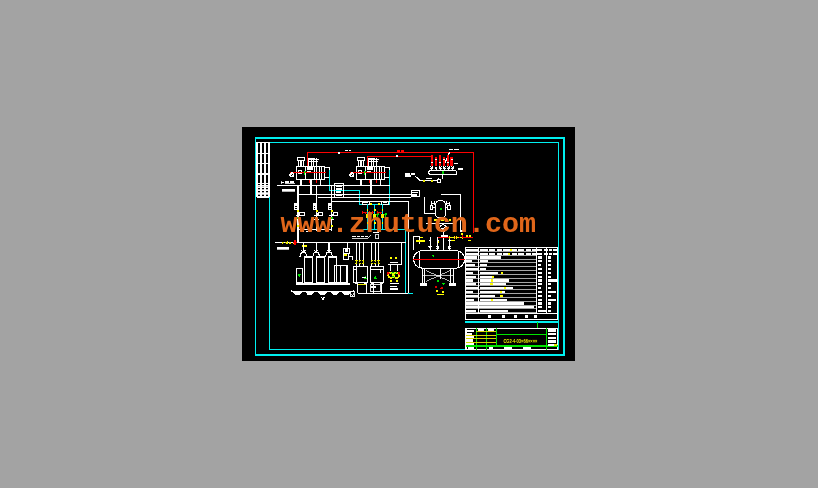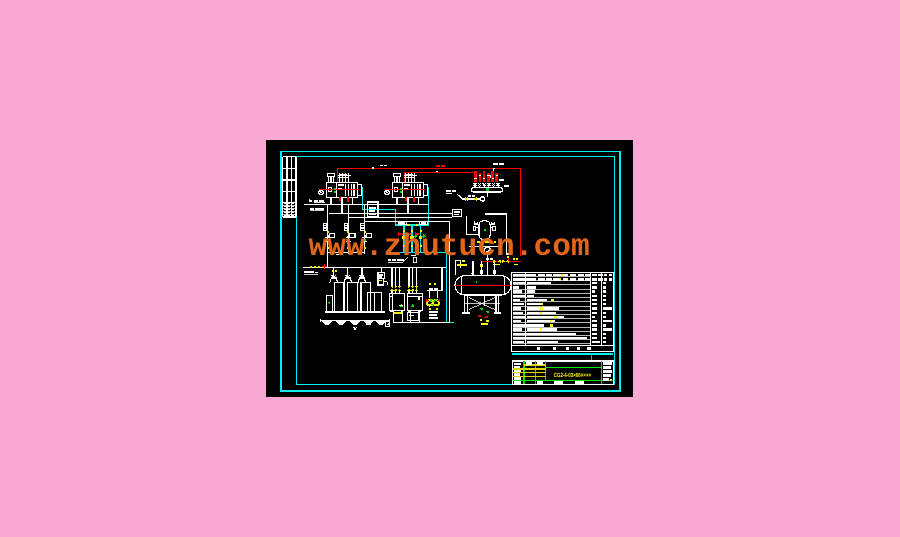--- a/index.html
+++ b/index.html
@@ -1,16 +1,16 @@
 <!DOCTYPE html>
 <html><head>
 <meta charset="utf-8">
 <style>
 html,body{margin:0;padding:0;background:#fff;width:818px;height:488px;overflow:hidden;font-family:"Liberation Sans",sans-serif;}
-#stage{position:relative;width:818px;height:488px;background:#f9a8d4;}
+#stage{position:relative;width:818px;height:488px;background:#a3a3a3;}
 svg{position:absolute;left:0;top:0;}
 </style>
 </head>
 <body>
 <div id="stage">
 <svg width="818" height="488" viewBox="0 0 818 488" shape-rendering="crispEdges">
 
 <rect x="242" y="127" width="333" height="234" fill="#000000"></rect>
 
 <rect x="255.6" y="137.7" width="308.4" height="217.6" fill="none" stroke="#00efef" stroke-width="1.7"></rect>

